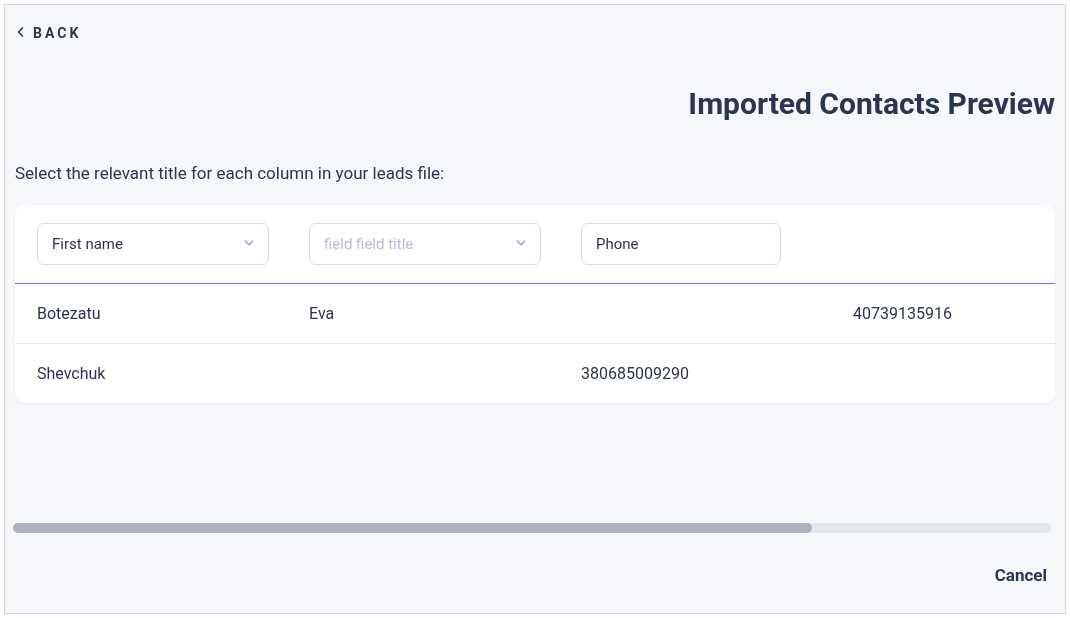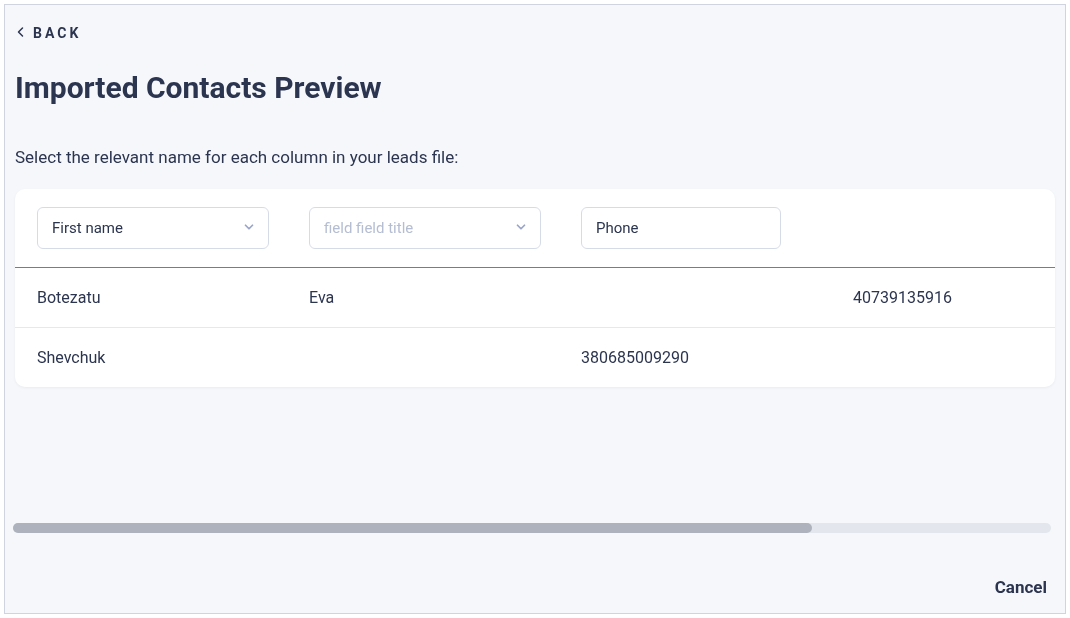--- a/index.html
+++ b/index.html
@@ -1,55 +1,55 @@
 <!DOCTYPE html>
 <html><head>
 <meta charset="utf-8">
 <style>
   * { box-sizing: border-box; margin: 0; padding: 0; font-family: -apple-system, BlinkMacSystemFont, "Segoe UI", Roboto, Arial, sans-serif; }
   body { background: #fff; padding: 4px; width: 1070px; height: 618px; }
   .frame { width: 1062px; height: 610px; border: 1px solid #d0d4e0; background: #f5f7fa; position: relative; overflow: hidden; }
   .content { padding: 18px 10px 0 10px; }
   .back-btn { display: inline-flex; align-items: center; gap: 6px; color: #2c3550; font-size: 14px; font-weight: 700; letter-spacing: 3px; cursor: pointer; }
   .back-btn svg { width: 12px; height: 12px; }
-  .page-title { font-size: 30px; font-weight: 700; color: #2c3550; margin-top: 28px; }
+  .page-title { font-size: 30px; font-weight: 700; color: #2c3550; margin-top: 44px; text-align: right; }
   .subtitle { font-size: 17px; color: #2c3550; font-weight: 400; margin-top: 42px; }
   .table-wrap { margin-top: 22px; background: #fff; border-radius: 10px; box-shadow: 0 1px 3px rgba(0,0,0,0.05); overflow: hidden; }
   .header-row, .data-row { display: flex; }
   .header-row { padding: 18px 22px; border-bottom: 1px solid #8b5cf6; }
   .col { flex: 0 0 272px; padding-right: 20px; }
   .select-box { height: 42px; border: 1px solid #d6dbe8; border-radius: 6px; display: flex; align-items: center; justify-content: space-between; padding: 0 12px 0 14px; cursor: pointer; background: #fff; width: 232px; }
   .select-box .label { font-size: 15px; color: #2c3550; }
   .select-box .placeholder { font-size: 15px; color: #b5bdd3; }
   .select-box svg { width: 14px; height: 14px; fill: #9aa5c7; }
   .data-row { padding: 20px 22px; border-bottom: 1px solid #e4e8f0; }
   .data-row:last-child { border-bottom: none; }
   .cell { flex: 0 0 272px; font-size: 16px; color: #2c3550; }
   .scrollbar-track { position: absolute; left: 8px; right: 14px; bottom: 80px; height: 10px; background: #e3e6ec; border-radius: 5px; }
   .scrollbar-thumb { height: 10px; background: #aeb2bd; border-radius: 5px; width: 77%; }
-  .footer { position: absolute; right: 18px; bottom: 16px; display: flex; align-items: center; gap: 30px; }
+  .footer { position: absolute; right: 18px; bottom: 28px; display: flex; align-items: center; gap: 30px; }
   .cancel-btn { font-size: 17px; font-weight: 700; color: #2c3550; cursor: pointer; }
   .import-btn { background: #1166ee; color: #fff; font-size: 18px; font-weight: 700; padding: 13px 28px; border-radius: 28px; cursor: pointer; border: none; }
 </style>
 </head>
 <body>
 
 <div class="frame">
   <div class="content">
     <div class="back-btn">
       <span>
         <svg viewBox="0 0 24 24">
             <path d="M15 4l-8 8 8 8" stroke="#2c3550" stroke-width="3" fill="none" stroke-linecap="round" stroke-linejoin="round"></path>
           </svg>
       </span>
       <span>BACK</span>
     </div>
 
     <h1 class="page-title">Imported Contacts Preview</h1>
-    <p class="subtitle">Select the relevant name for each column in your leads file:</p>
+    <p class="subtitle">Select the relevant title for each column in your leads file:</p>
 
     <div class="table-wrap">
       <div class="header-row">
         <div class="col">
           <div class="select-box">
             <span class="label">First name</span>
             <span><svg viewBox="0 0 24 24">
                   <path d="M6 9l6 6 6-6" stroke="#9aa5c7" stroke-width="3" fill="none" stroke-linecap="round" stroke-linejoin="round"></path>
                 </svg></span>
           </div>

